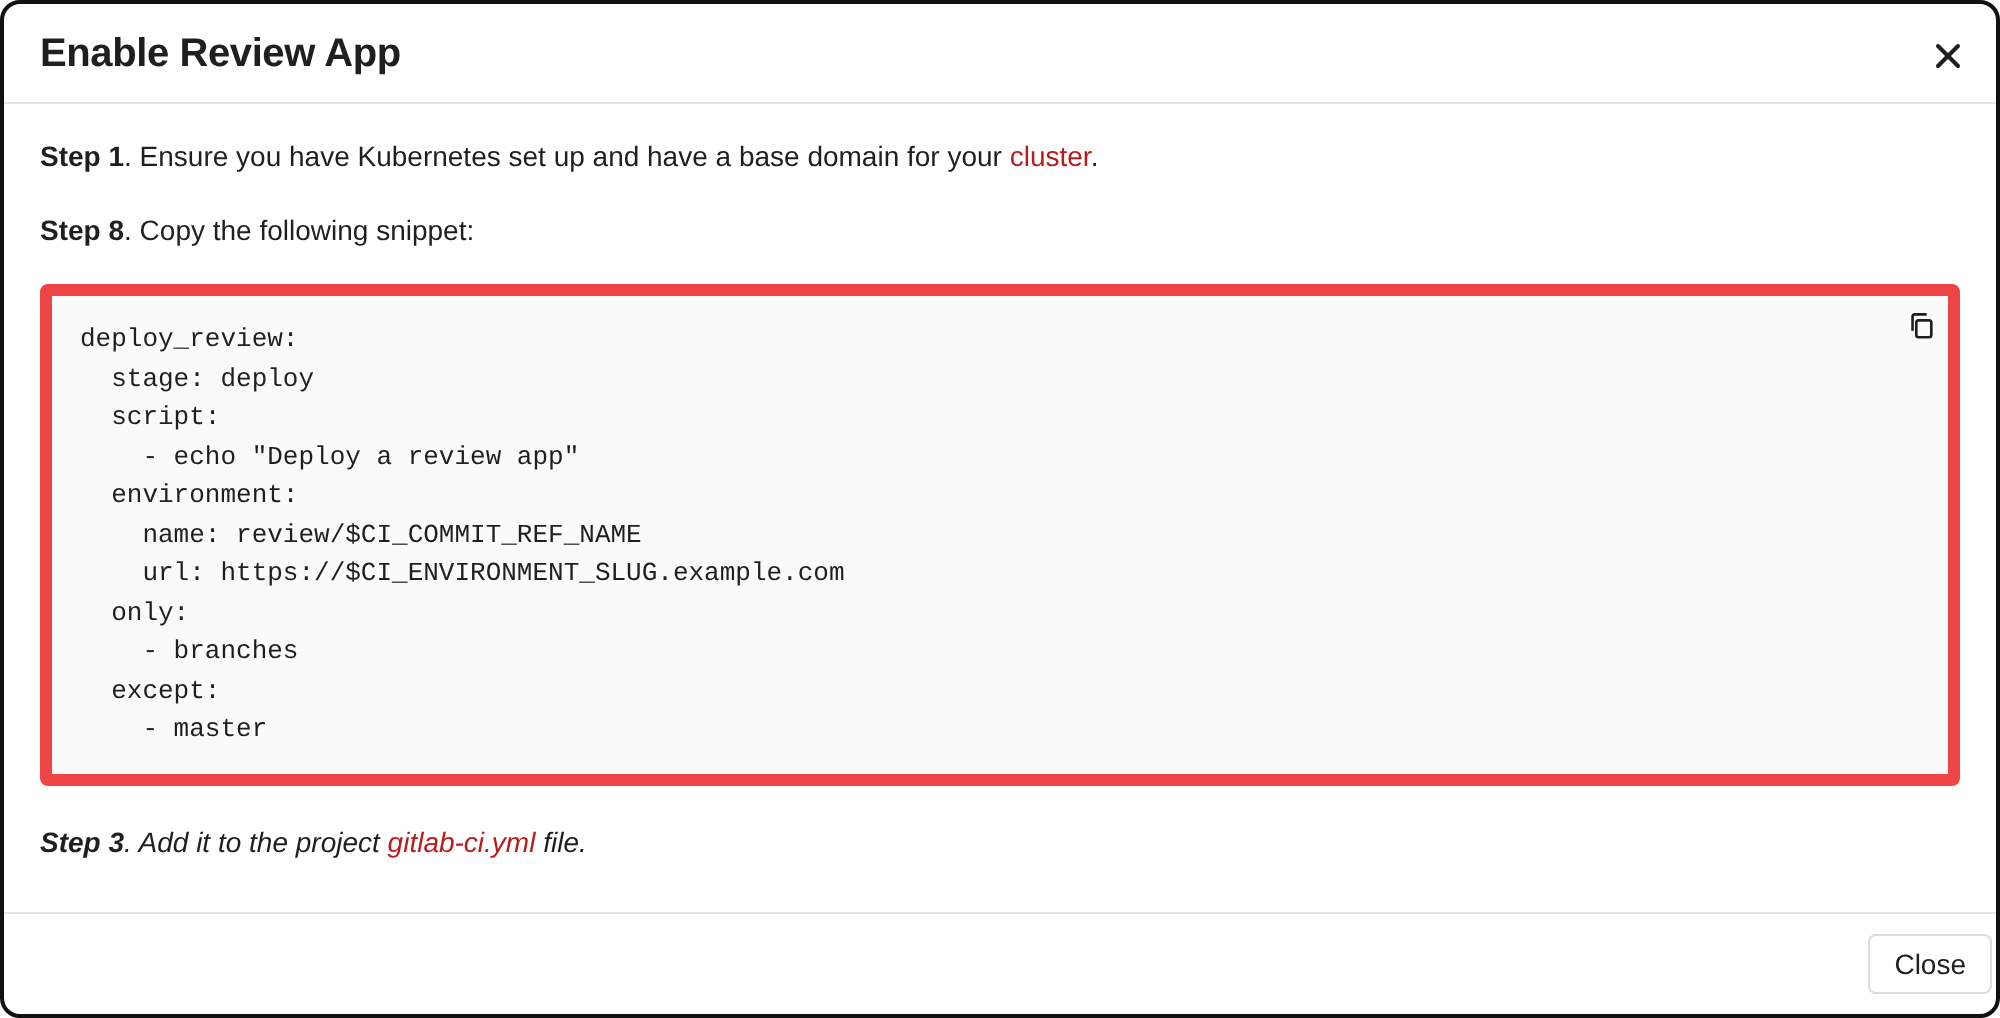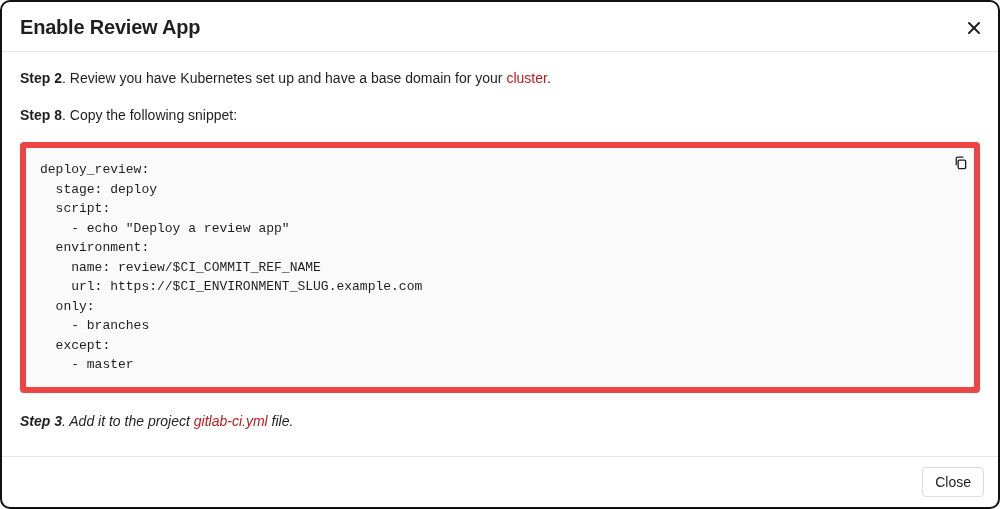--- a/index.html
+++ b/index.html
@@ -71,21 +71,21 @@
     right: 8px;
     width: 24px; height: 24px;
     display: inline-flex; align-items: center; justify-content: center;
     color: #1f1f1f;
     cursor: pointer;
     font-size: 16px;
     border-radius: 4px;
   }
   .modal-footer {
     border-top: 1px solid #e5e5e5;
-    padding: 10px 14px;
+    padding: 10px 2px;
     display: flex;
     justify-content: flex-end;
   }
   .btn {
     border: 1px solid #dcdcde;
     background: #fff;
     color: #1f1f1f;
     border-radius: 4px;
     padding: 6px 12px;
     font-size: 14px;
@@ -104,21 +104,21 @@
       <svg width="16" height="16" viewBox="0 0 16 16" fill="none" stroke="currentColor" stroke-width="2" stroke-linecap="round">
           <line x1="3" y1="3" x2="13" y2="13"></line>
           <line x1="13" y1="3" x2="3" y2="13"></line>
         </svg>
     </span>
   </div>
 
   <div class="modal-body">
 
     <p class="step-line">
-      <span class="step-label">Step 2</span><span>. Review you have Kubernetes set up and have a base domain for your </span><span class="link">cluster</span><span>.</span>
+      <span class="step-label">Step 1</span><span>. Ensure you have Kubernetes set up and have a base domain for your </span><span class="link">cluster</span><span>.</span>
     </p>
 
     <p class="step-line">
       <span class="step-label">Step 8</span><span>. Copy the following snippet:</span>
     </p>
 
     <div class="code-container">
       <pre class="code">deploy_review:
   stage: deploy
   script:

